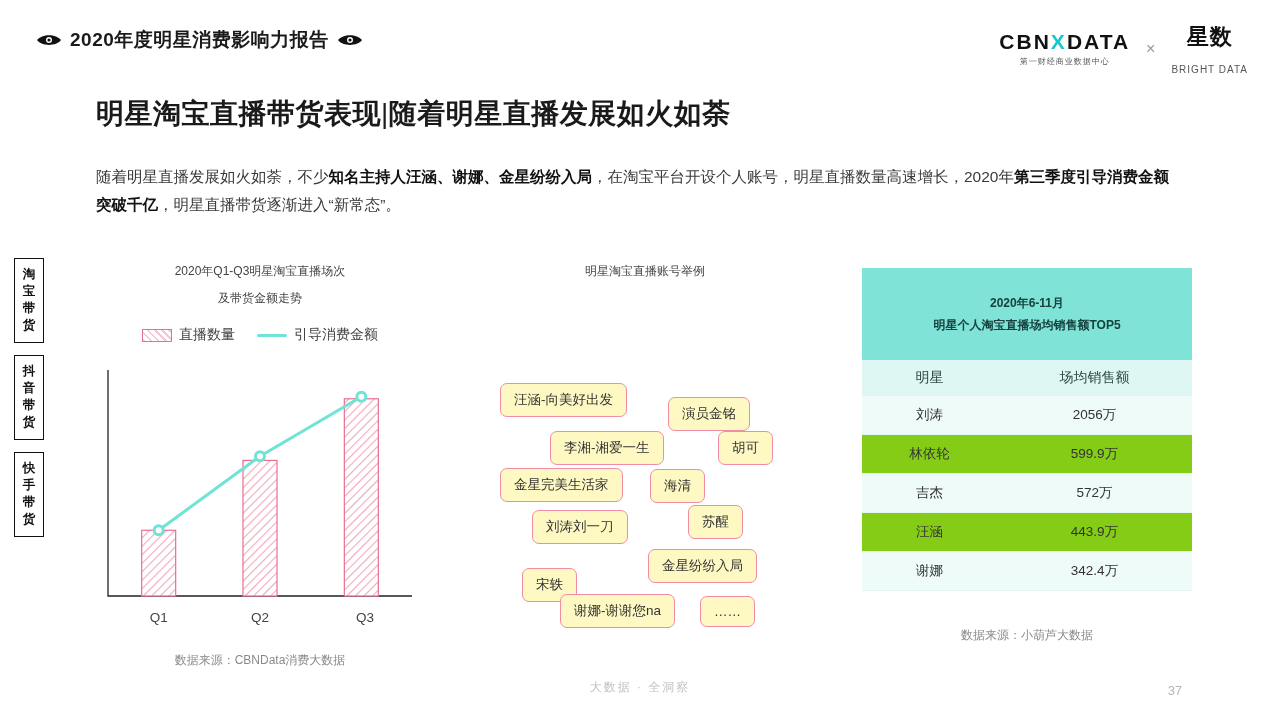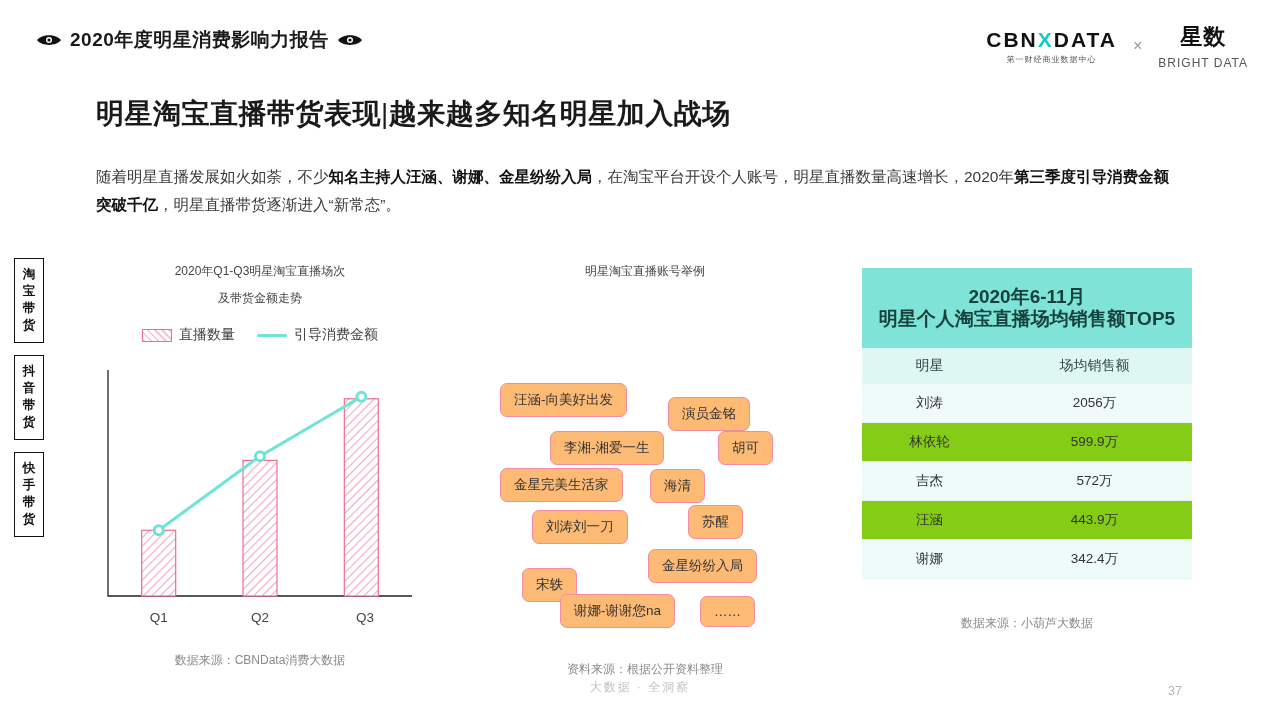--- a/index.html
+++ b/index.html
@@ -36,21 +36,21 @@
   .brand-cbn .l1 {
     font-size:21px; font-weight:bold; color:#111; letter-spacing:2px;
   }
   .brand-cbn .l1 .x { color:#18c8c8; }
   .brand-cbn .l2 {
     font-size:8px; color:#555; letter-spacing:1px; margin-top:2px;
   }
   .brand-times { font-size:16px; color:#999; }
   .brand-bd { text-align:center; }
   .brand-bd .l1 { font-size:22px; font-weight:bold; color:#111; letter-spacing:1px; }
-  .brand-bd .l2 { font-size:12px; color:#555; letter-spacing:1px; margin-top:4px; }
+  .brand-bd .l2 { font-size:10px; color:#555; letter-spacing:1px; margin-top:12px; }
 
   
   .slide-title {
     position:absolute; left:96px; top:95px;
     font-size:28px; font-weight:bold; color:#1a1a1a;
     letter-spacing:0.5px;
   }
   .slide-title .sep { font-weight:normal; color:#1a1a1a; }
 
   
@@ -97,33 +97,33 @@
     text-align:center; font-size:12px; color:#8a8a8a; margin-top:22px;
   }
 
   
   .col-bubbles { position:absolute; left:450px; top:258px; width:390px; }
   .bub-area { position:relative; height:330px; margin-top:24px; }
   .bub {
     position:absolute;
     border:1.4px solid #f08ca4;
     border-radius:7px;
-    background:#fdba74;
+    background:#fef9c3;
     color:#333;
     font-size:13.5px;
     padding:7px 13px;
     white-space:nowrap;
   }
 
   
   .col-table { position:absolute; left:862px; top:268px; width:330px; }
   .tbl { width:330px; border-collapse:collapse; }
   .tbl .thead td {
     background:#7fe3d8; color:#17413c; font-weight:bold;
-    font-size:19px; line-height:22px; text-align:center; padding:18px 4px;
+    font-size:12px; line-height:22px; text-align:center; padding:24px 4px;
   }
   .tbl .hrow td {
     background:#dff7f3; font-size:14px; color:#2c4a47; text-align:center;
     padding:9px 4px; font-weight:normal;
   }
   .tbl td.cell {
     font-size:13.5px; color:#333; text-align:center; padding:10px 4px;
     border-bottom:1px solid #e2f5f2;
   }
   .tbl tr.odd td.cell { background:#eefbf9; }
@@ -168,21 +168,21 @@
     </div>
     <div class="brand-times">×</div>
     <div class="brand-bd">
       <div class="l1">星数</div>
       <div class="l2">BRIGHT DATA</div>
     </div>
   </div>
 </div>
 
 <div class="slide-title">
-  <span>明星淘宝直播带货表现</span><span class="sep">|</span><span>越来越多知名明星加入战场</span>
+  <span>明星淘宝直播带货表现</span><span class="sep">|</span><span>随着明星直播发展如火如荼</span>
 </div>
 
 <div class="lead" id="lead"><span>随着明星直播发展如火如荼，不少</span><b>知名主持人汪涵、谢娜、金星纷纷入局</b><span>，在淘宝平台开设个人账号，明星直播数量高速增长，2020年</span><b>第三季度引导消费金额突破千亿</b><span>，明星直播带货逐渐进入“新常态”。</span></div>
 
 <div class="tabs" id="tabs">
     <div class="tab">
       <span>淘</span>
       <span>宝</span>
       <span>带</span>
       <span>货</span>
@@ -253,21 +253,20 @@
       <div class="bub" style="left: 268px; top: 122px;">胡可</div>
       <div class="bub" style="left: 50px; top: 159px;">金星完美生活家</div>
       <div class="bub" style="left: 200px; top: 160px;">海清</div>
       <div class="bub" style="left: 82px; top: 201px;">刘涛刘一刀</div>
       <div class="bub" style="left: 238px; top: 196px;">苏醒</div>
       <div class="bub" style="left: 72px; top: 259px;">宋轶</div>
       <div class="bub" style="left: 198px; top: 240px;">金星纷纷入局</div>
       <div class="bub" style="left: 110px; top: 285px;">谢娜-谢谢您na</div>
       <div class="bub" style="left: 250px; top: 287px;">……</div>
     </div>
-  <div class="src">资料来源：根据公开资料整理</div>
 </div>
 
 <div class="col-table">
   <table class="tbl">
     <tbody id="tbl-body">
         <tr class="thead">
           <td colspan="2">
             <div>2020年6-11月</div>
             <div>明星个人淘宝直播场均销售额TOP5</div>
           </td>

